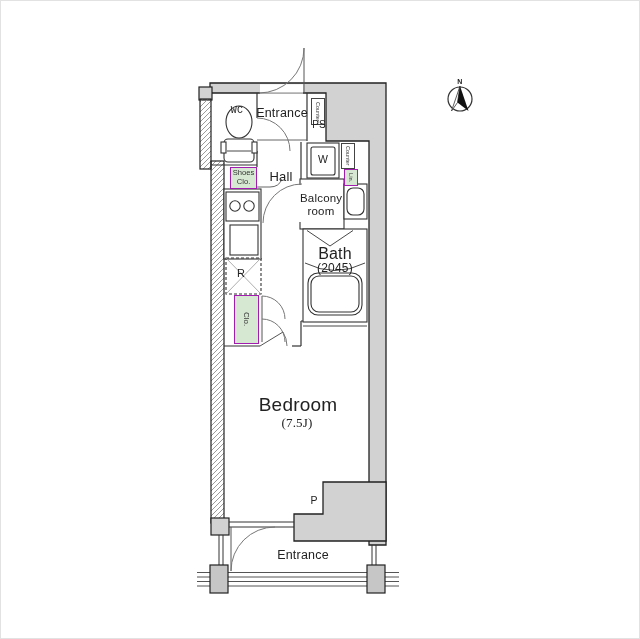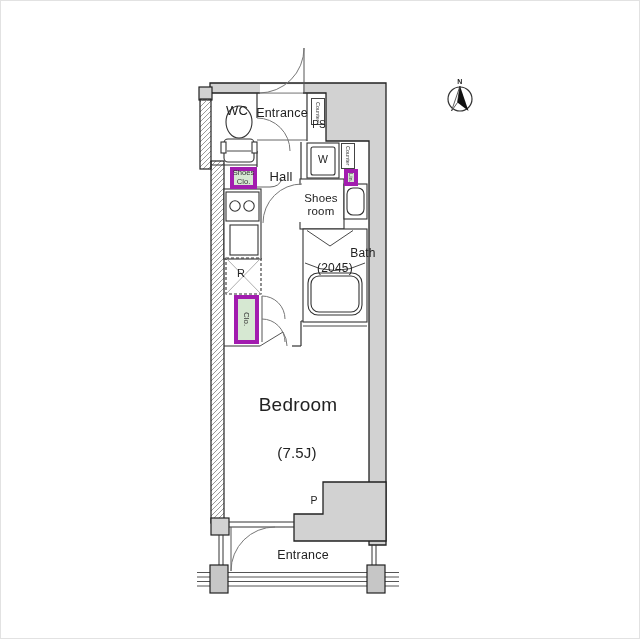--- a/index.html
+++ b/index.html
@@ -10,21 +10,21 @@
   }
   #plan-svg{position:absolute;left:0;top:0;z-index:1;}
   .plan-label{
     position:absolute;transform:translate(-50%,-50%);
     color:#222;white-space:nowrap;text-align:center;z-index:3;line-height:1.12;
     letter-spacing:.2px;
   }
   .wrap{white-space:normal;}
   .vtext{writing-mode:vertical-rl;text-orientation:mixed;letter-spacing:0;}
   .green-box{
-    position:absolute;z-index:2;background:#d6e8d2;border:4px solid #a21caf;
+    position:absolute;z-index:2;background:#d6e8d2;border:1px solid #a21caf;
     box-sizing:border-box;
   }
   .white-box{
     position:absolute;z-index:2;background:#ffffff;border:1px solid #444;
     box-sizing:border-box;display:flex;align-items:center;justify-content:center;
   }
   .box-label{color:#333;display:flex;align-items:center;justify-content:center;
     width:100%;height:100%;}
 </style>
 </head>
@@ -189,39 +189,39 @@
   </div>
 
   <div class="white-box" style="left:310px;top:97px;width:14px;height:27px;">
     <div class="box-label vtext" style="font-size:5.5px;">Counter</div>
   </div>
 
   <div class="white-box" style="left:340px;top:142px;width:14px;height:26px;">
     <div class="box-label vtext" style="font-size:5.5px;">Counter</div>
   </div>
 
-  <div class="plan-label" style="left:236px;top:110px;font-size:13px;">WC</div>
+  <div class="plan-label" style="left:236px;top:110px;font-size:10px;font-family:Liberation Mono, monospace;">WC</div>
 
   <div class="plan-label" style="left:281px;top:112px;font-size:12.5px;">Entrance</div>
 
   <div class="plan-label" style="left:318px;top:124px;font-size:10px;">PS</div>
 
   <div class="plan-label" style="left:322px;top:159px;font-size:10.5px;">W</div>
 
   <div class="plan-label" style="left:280px;top:176px;font-size:13px;">Hall</div>
 
-  <div class="plan-label wrap" style="left:320px;top:204px;font-size:11.5px;width:42px;white-space:normal;">Shoes room</div>
-
-  <div class="plan-label" style="left:334px;top:253px;font-size:12px;margin-left:28px;">Bath</div>
+  <div class="plan-label wrap" style="left:320px;top:204px;font-size:11.5px;width:42px;white-space:normal;">Balcony room</div>
+
+  <div class="plan-label" style="left:334px;top:253px;font-size:16px;">Bath</div>
   <div class="plan-label" style="left:334px;top:268px;font-size:12px;">(2045)</div>
 
   <div class="plan-label" style="left:240px;top:272px;font-size:11px;">R</div>
 
   <div class="plan-label" style="left:297px;top:404px;font-size:19px;">Bedroom</div>
-  <div class="plan-label" style="left:296px;top:452px;font-size:15px;">(7.5J)</div>
+  <div class="plan-label" style="left:296px;top:422px;font-size:13px;font-family:Liberation Serif, serif;">(7.5J)</div>
 
   <div class="plan-label" style="left:313px;top:500px;font-size:10.5px;">P</div>
 
   <div class="plan-label" style="left:302px;top:554px;font-size:12.5px;">Entrance</div>
 
   <div class="plan-label" style="left:459px;top:81px;font-size:7px;font-weight:bold;">N</div>
 
 </div>
 
 </body></html>

